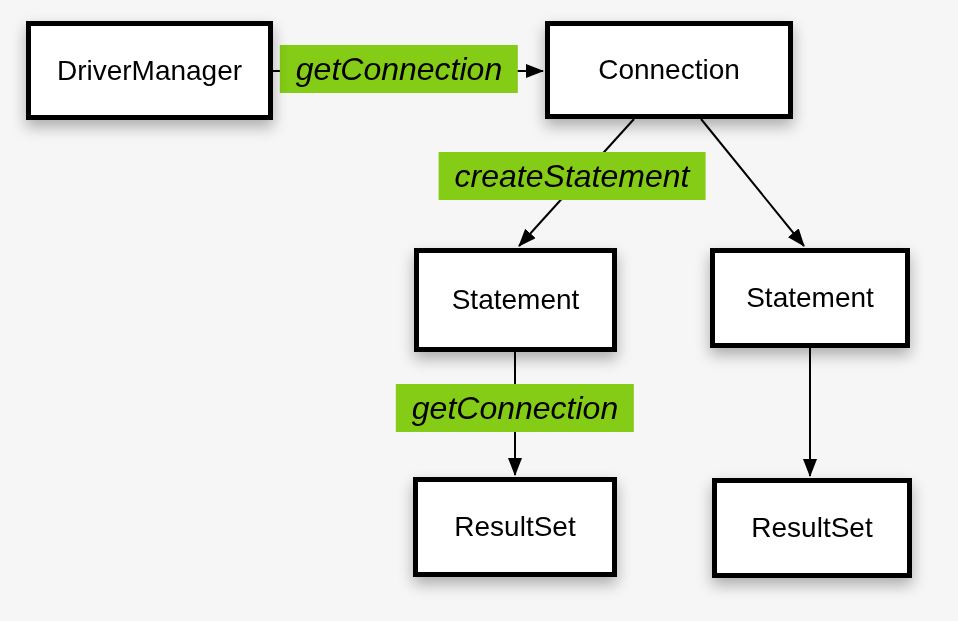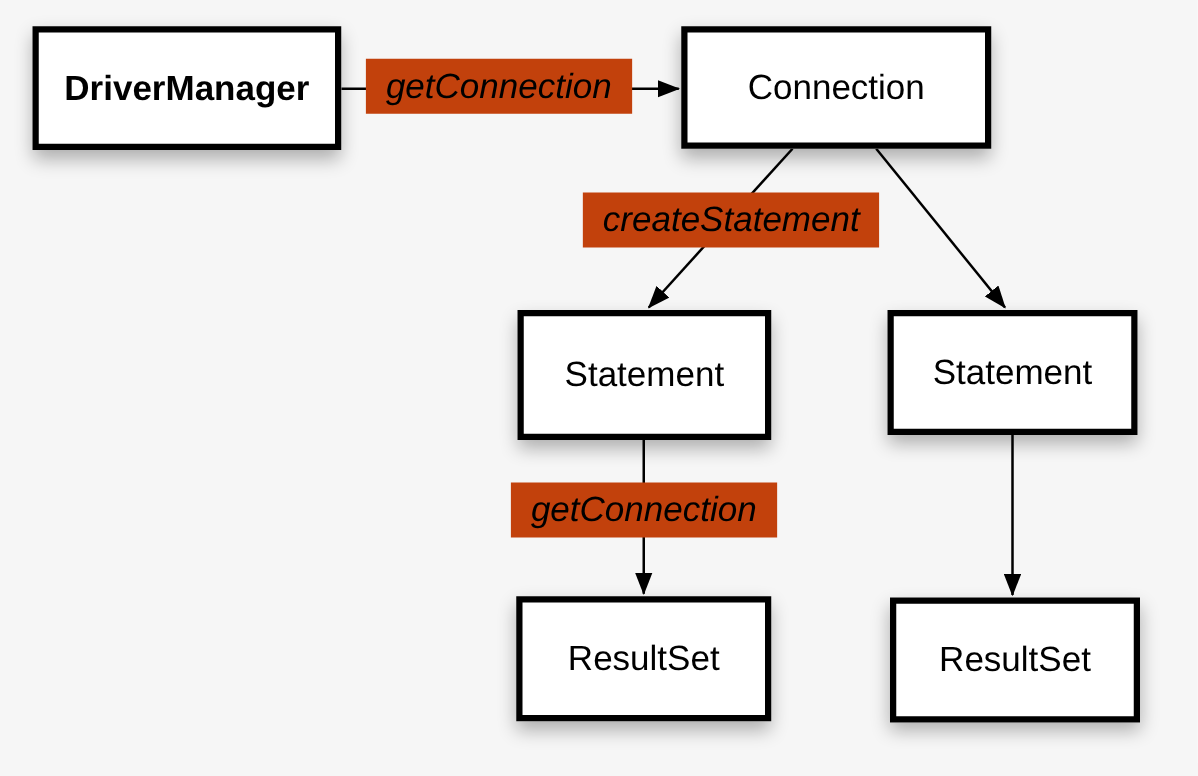--- a/index.html
+++ b/index.html
@@ -21,24 +21,24 @@
     z-index: 1;
   }
   .edges-layer line {
     stroke: #000000;
     stroke-width: 2;
   }
   .edge-label {
     position: absolute;
     z-index: 2;
     transform: translate(-50%, -50%);
-    background: #c2410c;
+    background: #84cc16;
     color: #000000;
     font-style: italic;
-    font-size: 28px;
+    font-size: 32px;
     line-height: 1;
     padding: 8px 16px;
     white-space: nowrap;
   }
   .node {
     position: absolute;
     z-index: 3;
     box-sizing: border-box;
     background: #ffffff;
     border: 5px solid #000000;
@@ -67,25 +67,25 @@
     </defs>
     <line x1="273" y1="71" x2="543" y2="71" marker-end="url(#arrow)"></line>
     <line x1="634" y1="119" x2="519" y2="246" marker-end="url(#arrow)"></line>
     <line x1="701" y1="119" x2="804" y2="246" marker-end="url(#arrow)"></line>
     <line x1="515" y1="352" x2="515" y2="475" marker-end="url(#arrow)"></line>
     <line x1="810" y1="348" x2="810" y2="476" marker-end="url(#arrow)"></line>
   </svg>
 
   <div class="edge-label" style="left:399px; top:69px;">getConnection</div>
 
-  <div class="edge-label" style="left:585px; top:176px;font-style:italic;">createStatement</div>
+  <div class="edge-label" style="left:572px; top:176px;font-style:italic;">createStatement</div>
 
   <div class="edge-label" style="left:515px; top:408px;">getConnection</div>
 
-  <div class="node" style="left:26px; top:21px; width:247px; height:99px;font-weight:bold;">
+  <div class="node" style="left:26px; top:21px; width:247px; height:99px;">
     <span class="node-label">DriverManager</span>
   </div>
 
   <div class="node" style="left:545px; top:21px; width:248px; height:98px;">
     <span class="node-label">Connection</span>
   </div>
 
   <div class="node" style="left:414px; top:248px; width:203px; height:104px;">
     <span class="node-label">Statement</span>
   </div>

